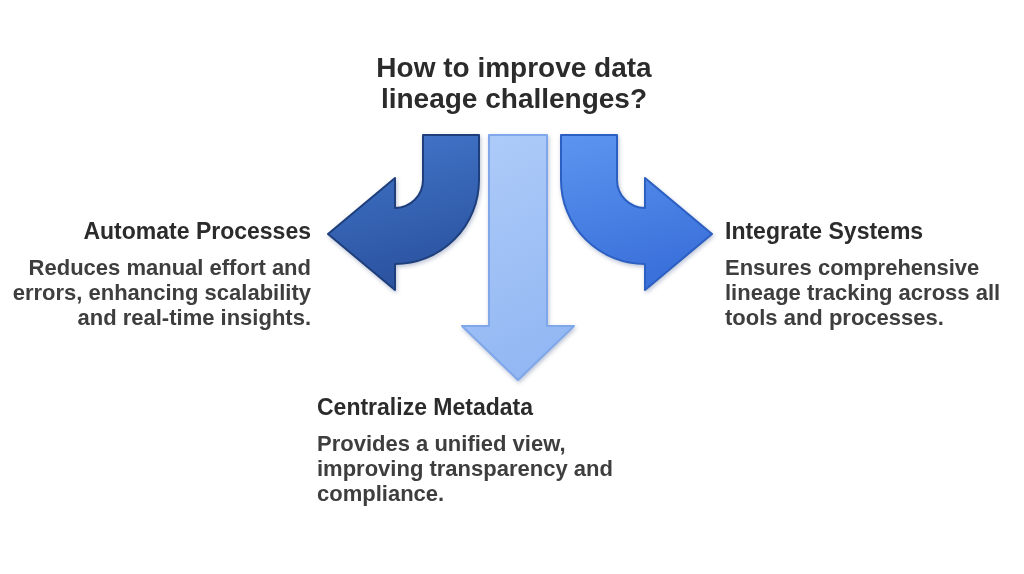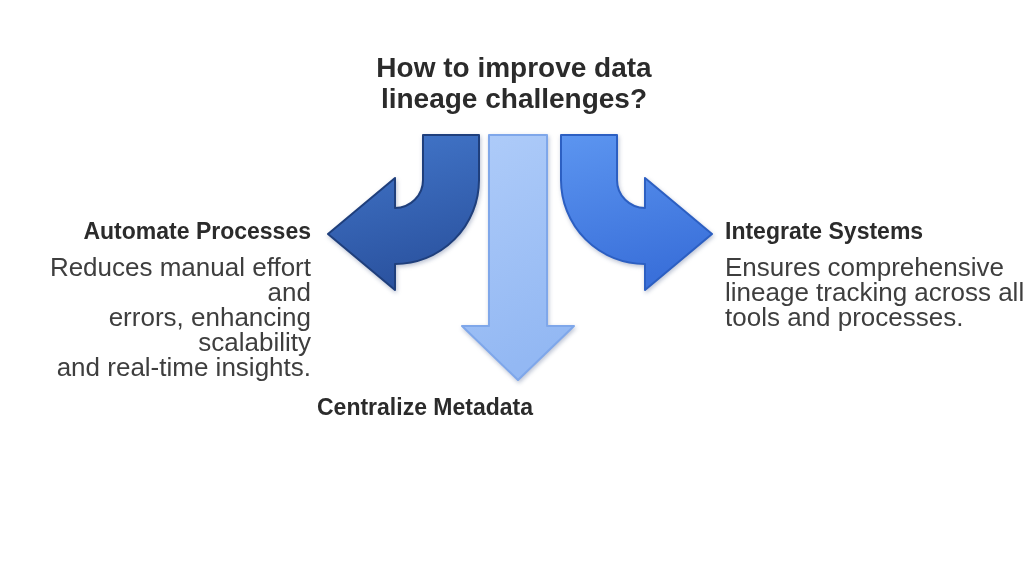--- a/index.html
+++ b/index.html
@@ -22,21 +22,21 @@
   .arrow{
     stroke-width:2;
     stroke-linejoin:round;
     filter:drop-shadow(1px 2px 2px rgba(60,80,130,0.35));
   }
   .block{position:absolute;}
   .block .heading{
     font-size:23px;font-weight:700;color:#2b2b2b;line-height:26px;
   }
   .block .body{
-    font-size:26px;font-weight:400;color:#3e3e3e;line-height:25px;
+    font-size:22px;font-weight:700;color:#3e3e3e;line-height:25px;
     margin-top:11px;
     white-space:pre-line;
   }
   .block-left{top:218px;right:713px;width:310px;text-align:right;margin-left:10px;}
   .block-right{top:218px;left:725px;width:310px;text-align:left;}
   .block-bottom{top:394px;left:317px;width:400px;text-align:left;}
 </style>
 </head>
 <body>
 
@@ -83,15 +83,18 @@
 
   <div class="block block-right">
     <div class="heading">Integrate Systems</div>
     <div class="body">Ensures comprehensive
 lineage tracking across all
 tools and processes.</div>
   </div>
 
   <div class="block block-bottom">
     <div class="heading">Centralize Metadata</div>
+    <div class="body">Provides a unified view,
+improving transparency and
+compliance.</div>
   </div>
 
 </div>
 
 </body></html>

